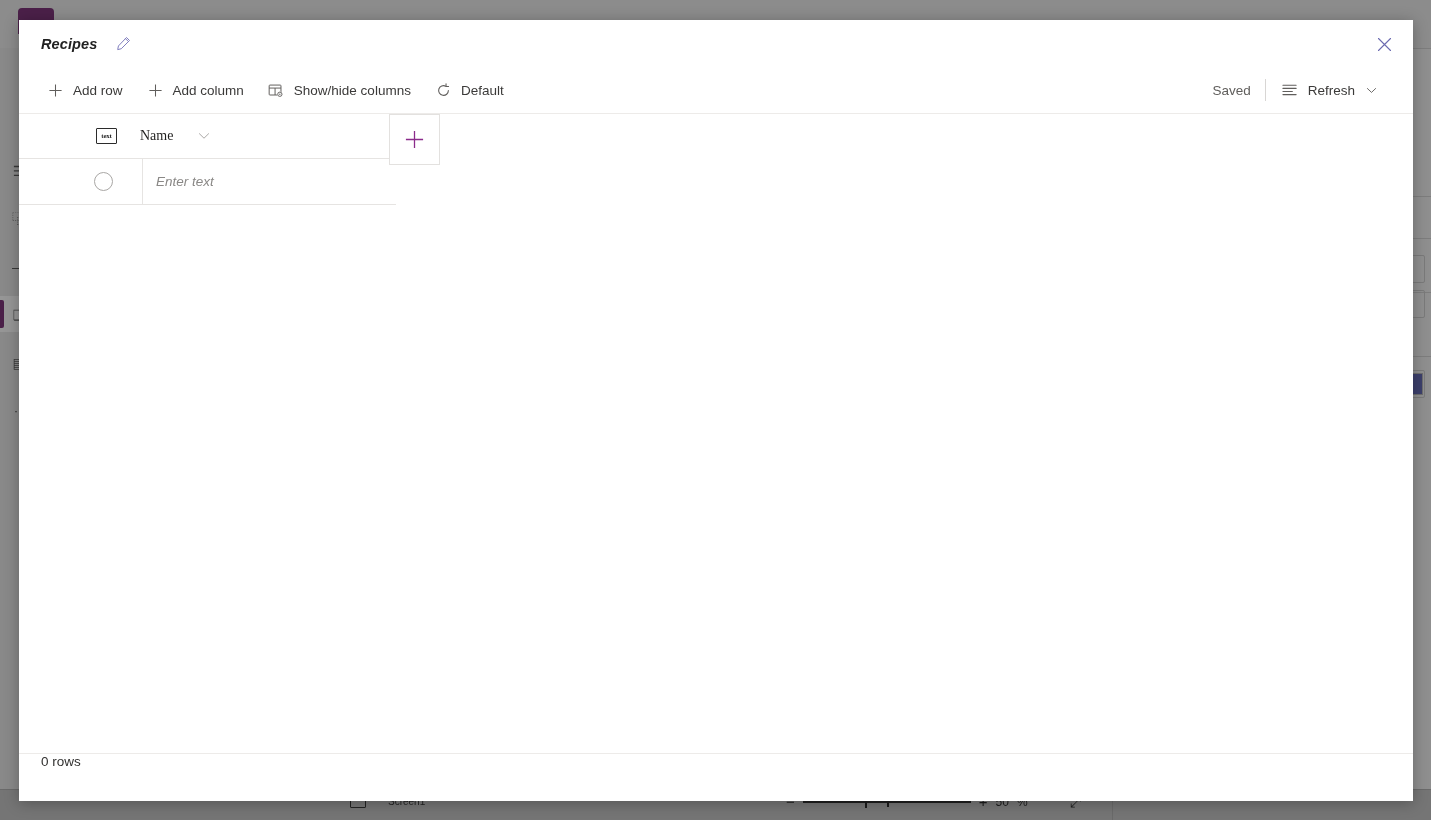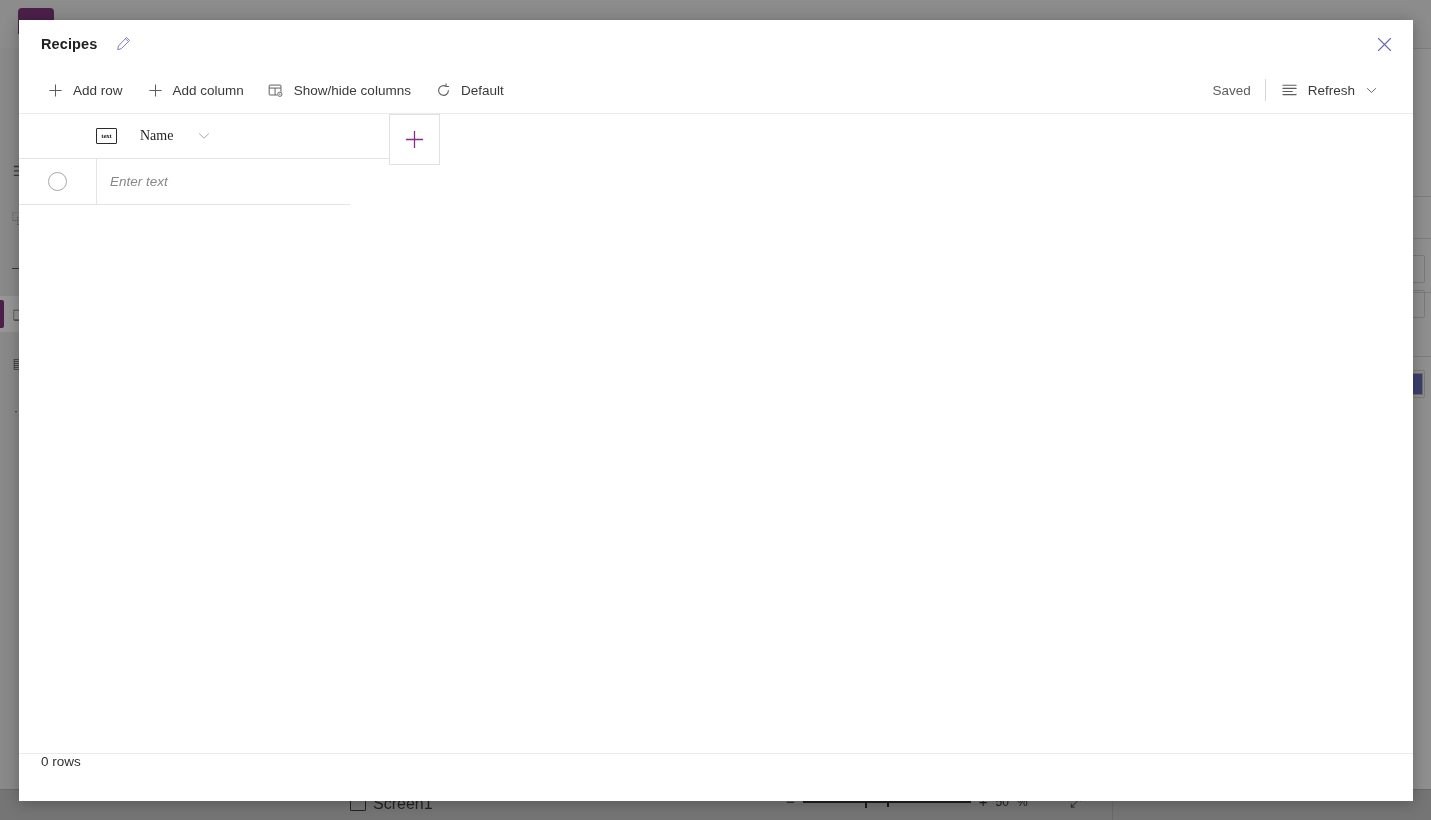--- a/index.html
+++ b/index.html
@@ -103,23 +103,23 @@
   .bg-statusbar {
     position: absolute;
     left: 0; right: 0; bottom: 0;
     height: 30px;
     background: #757575;
     border-top: 1px solid #6a6a6a;
   }
   .bg-screen-chip {
     position: absolute;
     left: 350px; top: 795px;
-    display: flex; align-items: center; gap: 7px;
+    display: flex; align-items: center; gap: 22px;
     color: #232323;
-    font-size: 16px;
+    font-size: 10px;
   }
   .bg-screen-box {
     width: 14px; height: 11px;
     border: 1.5px solid #232323;
     border-radius: 1px;
   }
   .bg-zoom {
     position: absolute;
     left: 786px; top: 794px;
     display: flex; align-items: center; gap: 8px;
@@ -168,20 +168,21 @@
     flex-direction: column;
   }
 
   .panel-header {
     position: relative;
     height: 47px;
     flex: 0 0 auto;
     display: flex;
     align-items: center;
     padding: 0 22px;
+    font-style: italic;
   }
   .panel-title {
     font-size: 14.5px;
     font-weight: 600;
     color: #212121;
     letter-spacing: .1px;
   }
   .edit-icon-btn {
     margin-left: 15px;
     width: 22px; height: 22px;
@@ -304,20 +305,21 @@
     cursor: pointer;
     box-sizing: border-box;
   }
 
   .grid-row {
     display: flex;
     align-items: stretch;
     height: 45px;
     width: 331px;
     border-bottom: 1px solid #e6e4e2;
+    padding-left: 46px;
   }
   .row-sel {
     width: 77px;
     flex: 0 0 auto;
     display: flex;
     align-items: center;
     justify-content: center;
     border-right: 1px solid #e6e4e2;
   }
   .row-radio {

